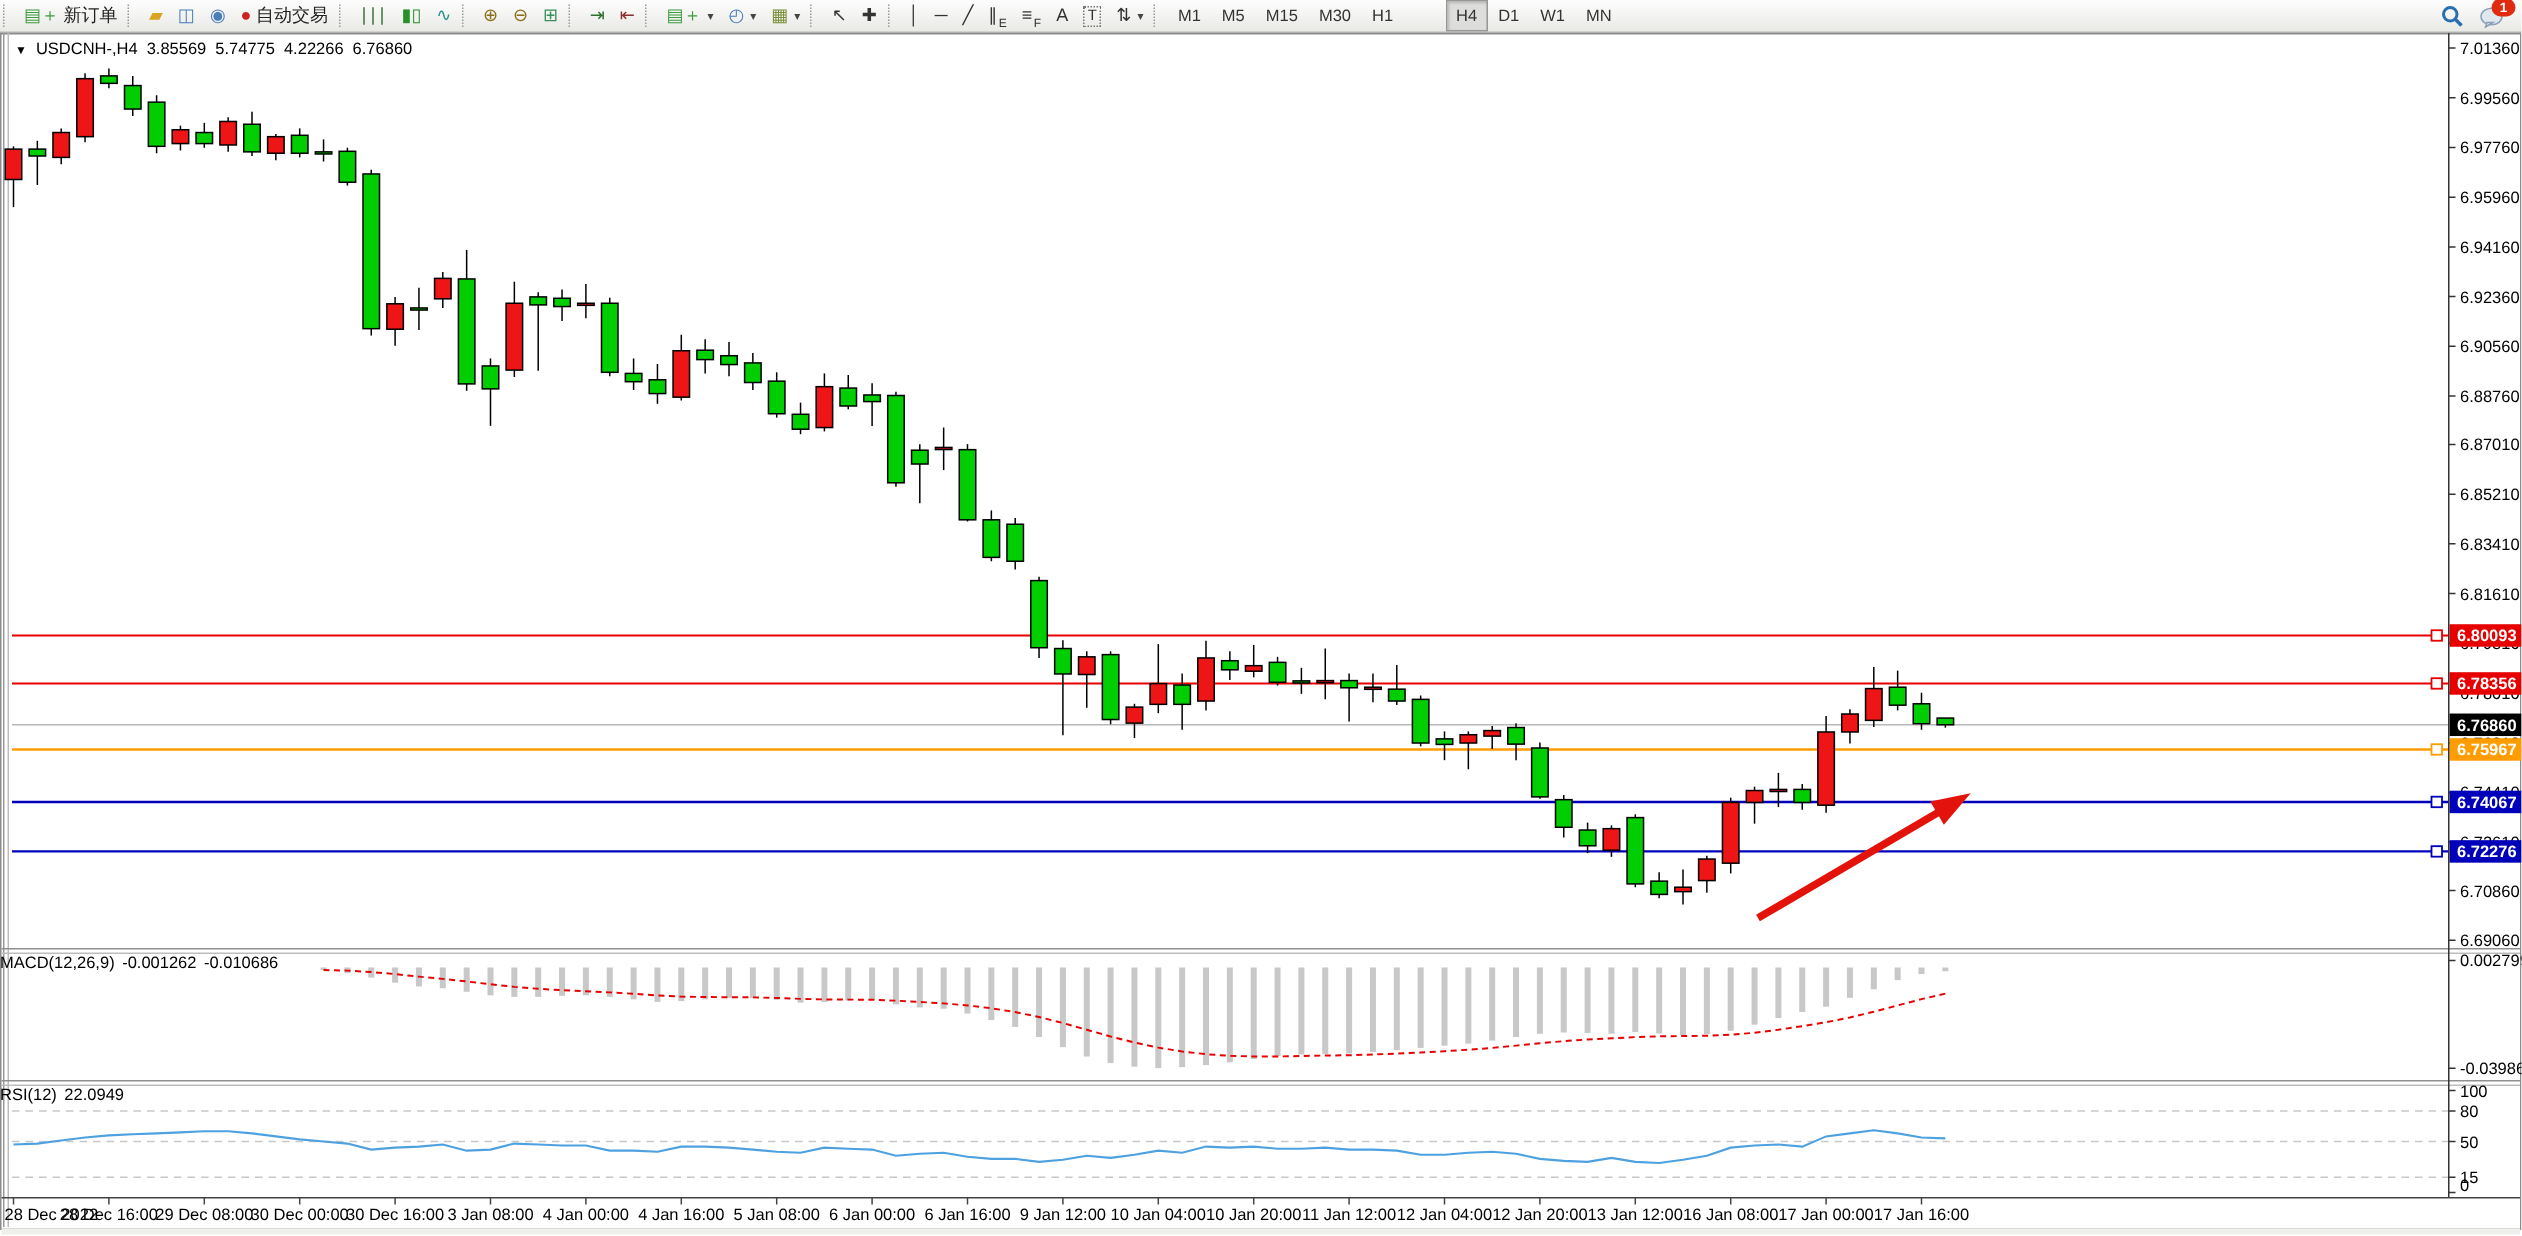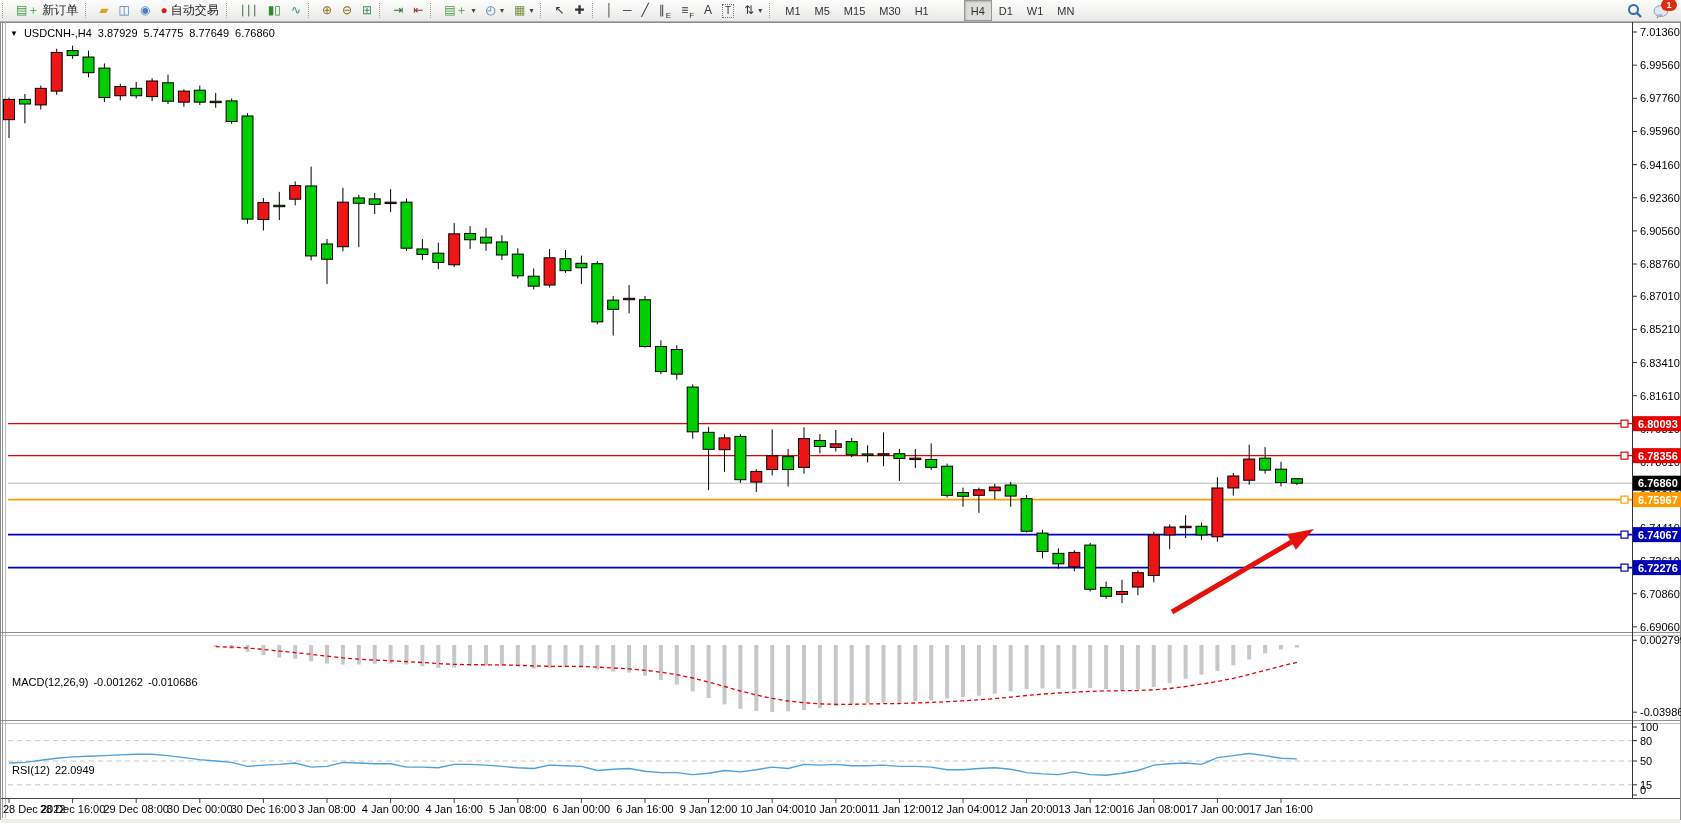--- a/index.html
+++ b/index.html
@@ -31,21 +31,21 @@
     position:absolute;top:-4px;right:-6px;background:#e02b10;color:#fff;
     font-size:9px;font-weight:bold;border-radius:7px;min-width:12px;height:12px;
     line-height:12px;text-align:center;padding:0 2px;
   }
   
   .chart-title{
     position:absolute;left:10px;top:27px;z-index:20;font-size:11px;color:#000;
     display:flex;gap:6px;align-items:center;
   }
   .chart-title .tri{font-size:8px;}
-  .ind-label{position:absolute;left:12px;z-index:20;font-size:11px;color:#000;margin-top:40px;}
+  .ind-label{position:absolute;left:0;z-index:20;font-size:11px;color:#000;}
   #macd-label{top:636px;}
   #rsi-label{top:724px;}
   .ind-label span{margin-right:5px;}
   svg text{font-family:"Liberation Sans",sans-serif;}
 </style>
 </head>
 <body>
 
 <div class="toolbar" id="toolbar">
     <span class="grip"></span>
@@ -196,23 +196,23 @@
       <span style="display:inline-block;position:relative;width:18px;height:16px;"><svg width="18" height="16">
           <ellipse cx="8" cy="8" rx="7" ry="5.5" fill="#dfe7ef" stroke="#8aa0b8"></ellipse>
           <path d="M5 12 L4 15 L9 12 Z" fill="#dfe7ef" stroke="#8aa0b8"></path>
         </svg><span class="badge">1</span></span>
     </div>
   </div>
 
 <div class="chart-title">
   <span class="tri">▼</span>
   <span>USDCNH-,H4</span>
-  <span>3.87929</span>
+  <span>3.85569</span>
   <span>5.74775</span>
-  <span>8.77649</span>
+  <span>4.22266</span>
   <span>6.76860</span>
 </div>
 
 <div class="ind-label" id="macd-label">
   <span>MACD(12,26,9)</span><span>-0.001262</span><span>-0.010686</span>
 </div>
 <div class="ind-label" id="rsi-label">
   <span>RSI(12)</span><span>22.0949</span>
 </div>
 

